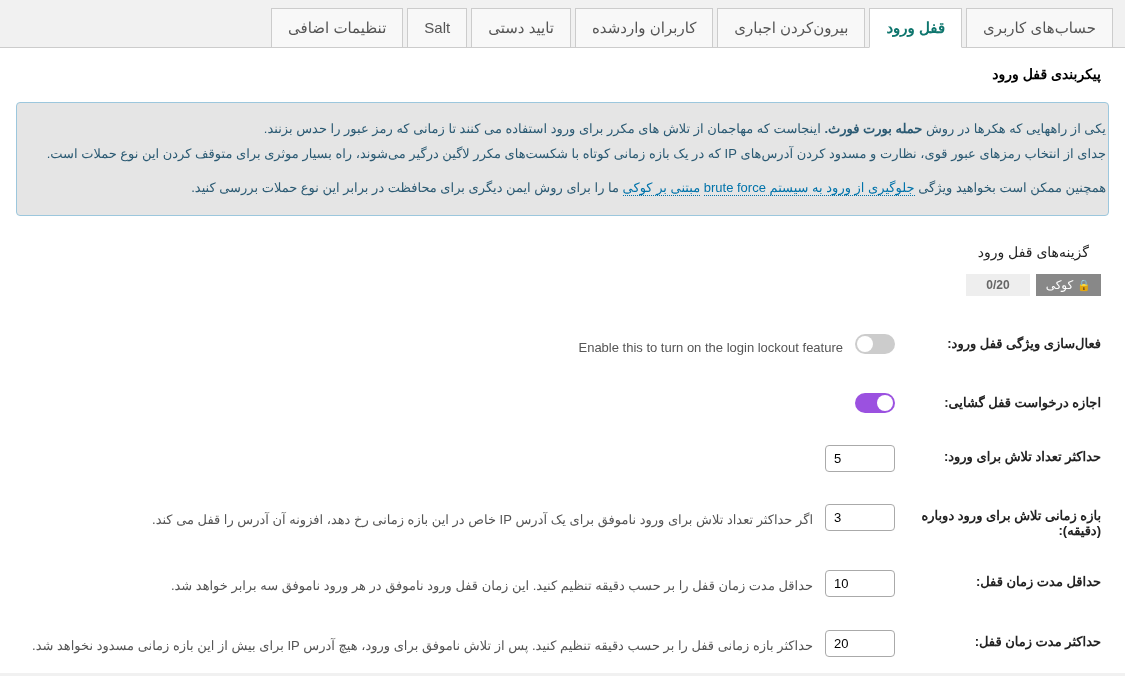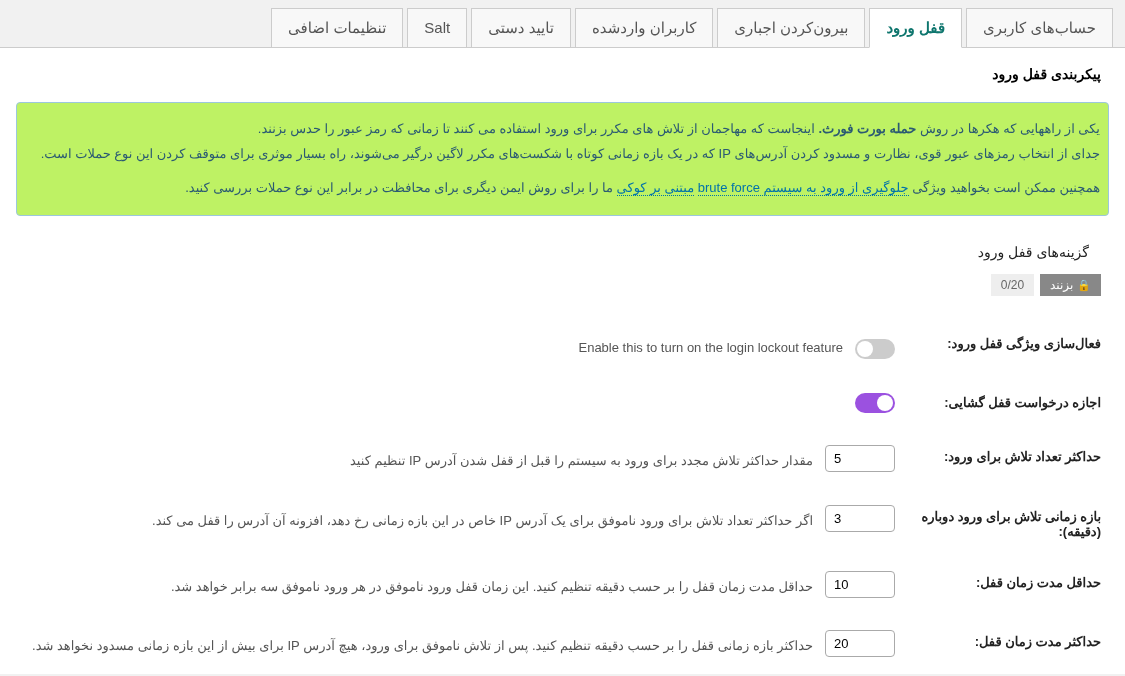--- a/index.html
+++ b/index.html
@@ -39,22 +39,22 @@
       padding: 0;
     }
     .section-title {
       font-size: 14px;
       font-weight: bold;
       padding: 18px 24px 12px 24px;
       color: #000000;
     }
     .notice {
       margin: 8px 16px 24px 16px;
-      padding: 14px 8px;
-      background: #bef264;
+      padding: 14px 2px;
+      background: #e5e5e5;
       border: 1px solid #9cc7dd;
       border-radius: 4px;
       color: #2b5a73;
       line-height: 1.9;
       font-size: 13px;
     }
     .notice a {
       color: #0073aa;
       text-decoration: none;
       border-bottom: 1px dotted #0073aa;
@@ -80,22 +80,23 @@
       color: #fff;
       padding: 4px 10px;
       font-size: 12px;
       display: inline-flex;
       align-items: center;
       gap: 4px;
     }
     .badge-score {
       background: #eee;
       color: #666;
-      padding: 4px 10px;
+      padding: 4px 20px;
       font-size: 12px;
+      font-weight: bold;
     }
     .form-row {
       display: flex;
       align-items: flex-start;
       padding: 16px 24px;
       gap: 16px;
     }
     .row-label {
       width: 190px;
       flex-shrink: 0;
@@ -143,21 +144,21 @@
       border-radius: 50%;
       background: #fff;
       top: 2px;
       left: 2px;
       transition: all .2s;
     }
     .toggle.on { background: #9b51e0; }
     .toggle.on::after { left: 22px; }
     .toggle.off::after { left: 2px; }
     .lock-icon::before { content: '🔒'; font-size: 11px; }
-    .row-body-center { align-items: flex-end; }
+    .row-body-center { align-items: flex-start; }
   </style>
 </head>
 <body>
 
 <div class="tabs">
   <div class="tab">حساب‌های کاربری</div>
   <div class="tab active">قفل ورود</div>
   <div class="tab">بیرون‌کردن اجباری</div>
   <div class="tab">کاربران واردشده</div>
   <div class="tab">تایید دستی</div>
@@ -178,21 +179,21 @@
       <span>همچنین ممکن است بخواهید ویژگی </span><a href="#">جلوگیری از ورود به سیستم brute force</a><span> </span><a href="#">مبتنی بر کوکی</a><span> ما را برای روش ایمن دیگری برای محافظت در برابر این نوع حملات بررسی کنید.</span>
     </p>
   </div>
 
   <div class="options-title">گزینه‌های قفل ورود</div>
 
   <div class="badge-row">
     <span class="badge">
       <span class="badge-label">
           <span class="lock-icon"></span>
-          <span>بزنند</span>
+          <span>کوکی</span>
         </span>
         <span class="badge-score">0/20</span>
     </span>
   </div>
 
   <div class="form-row">
     <div class="row-label">فعال‌سازی ویژگی قفل ورود:</div>
     <div class="row-body row-body-center">
       <div class="toggle off"></div>
       <div class="row-hint">Enable this to turn on the login lockout feature</div>
@@ -203,21 +204,20 @@
     <div class="row-label">اجازه درخواست قفل گشایی:</div>
     <div class="row-body row-body-center">
       <div class="toggle on"></div>
     </div>
   </div>
 
   <div class="form-row">
     <div class="row-label">حداکثر تعداد تلاش برای ورود:</div>
     <div class="row-body">
       <input type="text" value="5" style="">
-      <div class="row-hint">مقدار حداکثر تلاش مجدد برای ورود به سیستم را قبل از قفل شدن آدرس IP تنظیم کنید</div>
     </div>
   </div>
 
   <div class="form-row">
     <div class="row-label">بازه زمانی تلاش برای ورود دوباره (دقیقه):</div>
     <div class="row-body">
       <input type="text" value="3" style="">
       <div class="row-hint">اگر حداکثر تعداد تلاش برای ورود ناموفق برای یک آدرس IP خاص در این بازه زمانی رخ دهد، افزونه آن آدرس را قفل می کند.</div>
     </div>
   </div>

